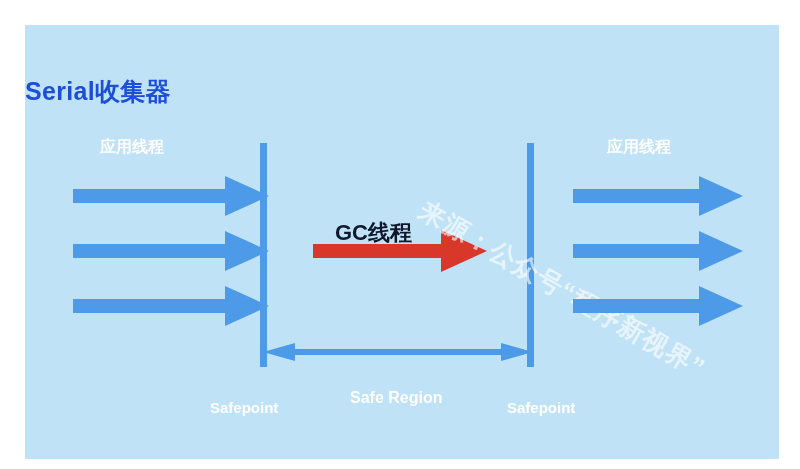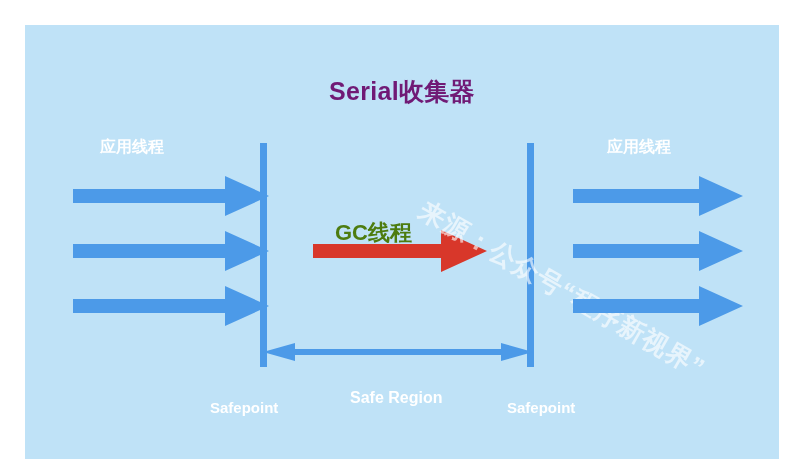--- a/index.html
+++ b/index.html
@@ -26,24 +26,24 @@
     width: 754px;
     height: 434px;
     background: #bfe2f7;
     overflow: hidden;
   }
   .title {
     position: absolute;
     left: 0;
     top: 50px;
     width: 754px;
-    text-align: center;
+    text-align: left;
     font-size: 25px;
     font-weight: bold;
-    color: #701a75;
+    color: #1d4ed8;
     letter-spacing: 0.3px;
   }
   .label-app-left {
     position: absolute;
     left: 75px;
     top: 112px;
     font-size: 16px;
     font-weight: bold;
     color: #ffffff;
   }
@@ -54,21 +54,21 @@
     font-size: 16px;
     font-weight: bold;
     color: #ffffff;
   }
   .label-gc {
     position: absolute;
     left: 310px;
     top: 193px;
     font-size: 22px;
     font-weight: bold;
-    color: #4d7c0f;
+    color: #0f172a;
   }
   .label-safe-region {
     position: absolute;
     left: 325px;
     top: 328px;
     font-size: 16px;
     font-weight: bold;
     color: #ffffff;
     margin-top: 36px;
   }

